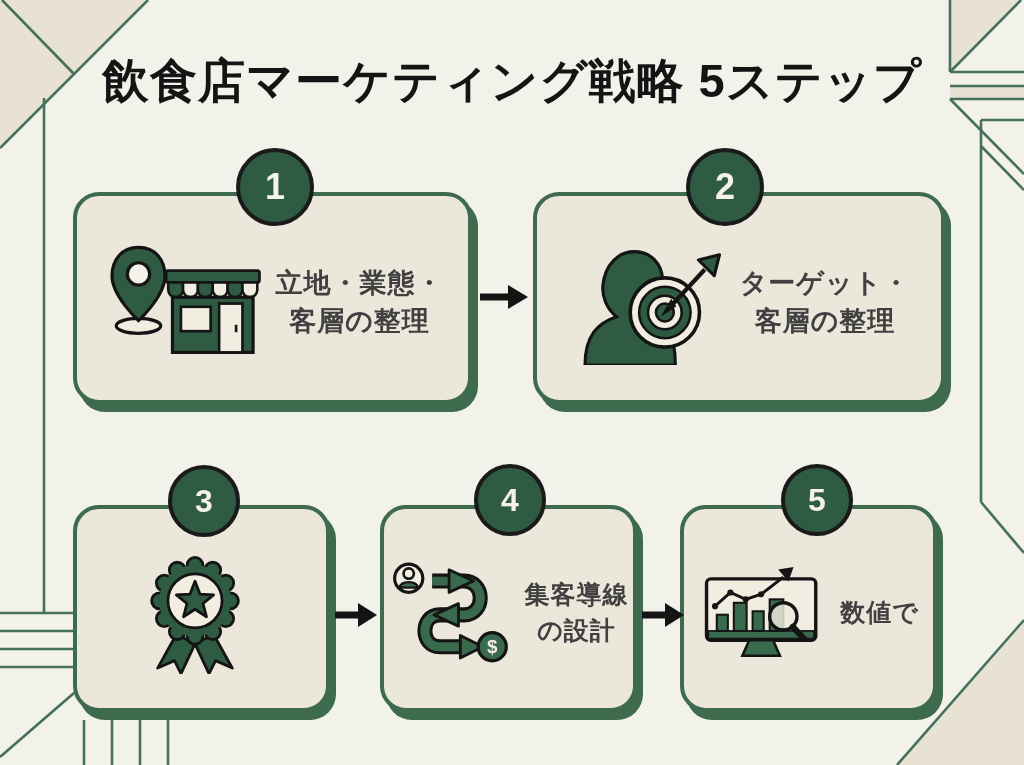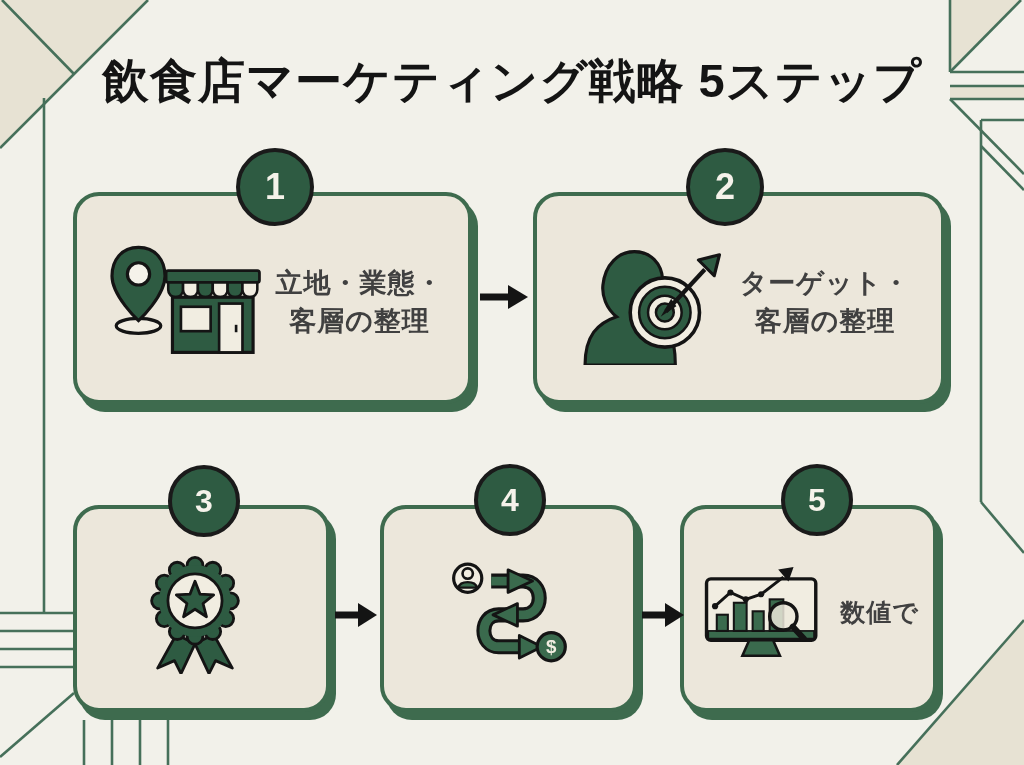--- a/index.html
+++ b/index.html
@@ -181,20 +181,24 @@
           <polygon points="64,14 90,26 64,38" fill="#3a6a4d" stroke="#141414" stroke-width="3" stroke-linejoin="round"></polygon>
           <polygon points="74,50 48,62 74,74" fill="#3a6a4d" stroke="#141414" stroke-width="3" stroke-linejoin="round"></polygon>
           <polygon points="76,84 100,96 76,108" fill="#3a6a4d" stroke="#141414" stroke-width="3" stroke-linejoin="round"></polygon>
           <circle cx="21" cy="23" r="15" fill="#f1ede1" stroke="#141414" stroke-width="3.4"></circle>
           <circle cx="21" cy="18" r="5.5" fill="none" stroke="#141414" stroke-width="2.8"></circle>
           <path d="M11 33 C13 25 29 25 31 33 Z" fill="#3a6a4d" stroke="#141414" stroke-width="2.4"></path>
           <circle cx="110" cy="96" r="15" fill="#3a6a4d" stroke="#141414" stroke-width="3.4"></circle>
           <text x="110" y="103" text-anchor="middle" font-size="20" font-weight="bold" fill="#f1ede1">$</text>
         </svg>
       </div>
+      <div class="step-label">
+        <span>集客導線</span>
+        <span>の設計</span>
+      </div>
     </div>
   </div>
 
   <svg class="flow-arrow" style="left:640px;top:600px;" width="46" height="30" viewBox="0 0 46 30">
     <line x1="2" y1="15" x2="29" y2="15" stroke="#141414" stroke-width="7"></line>
     <polygon points="25,3 44,15 25,27" fill="#141414"></polygon>
   </svg>
 
   <div class="card row2" style="left:680px;top:505px;width:257px;height:207px;">
     <div class="card-inner">

